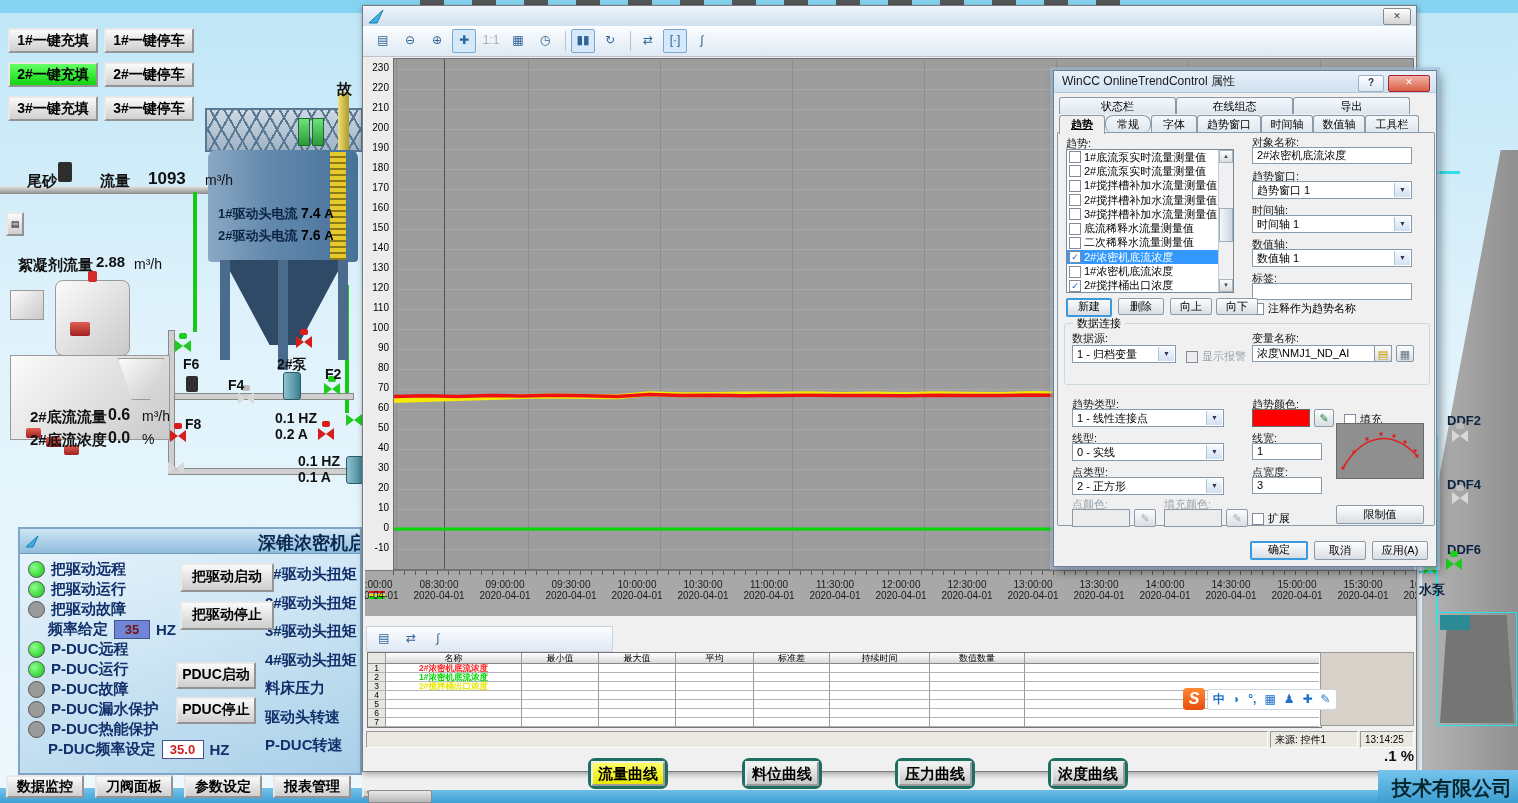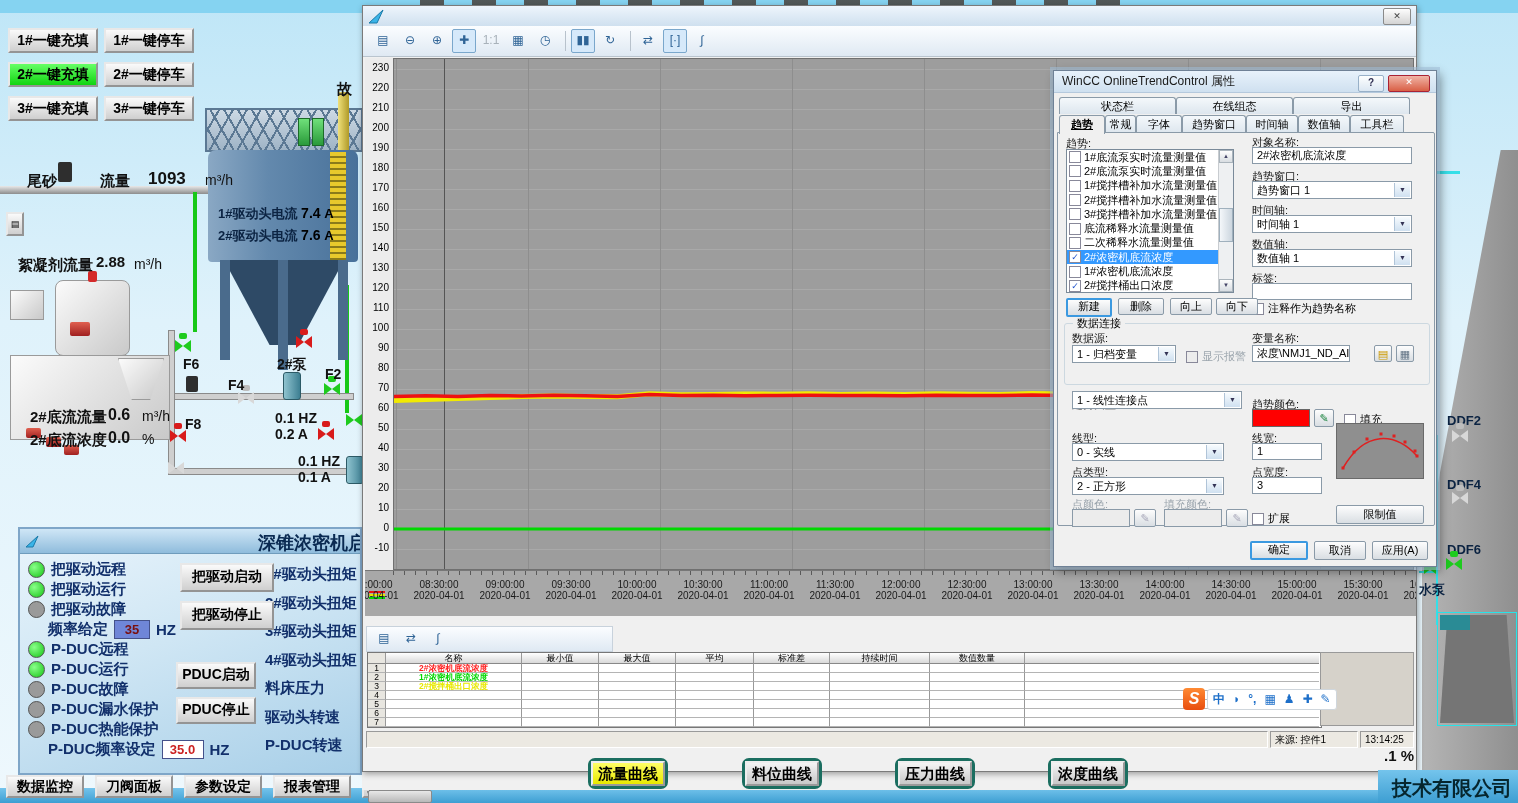--- a/index.html
+++ b/index.html
@@ -670,21 +670,21 @@
     </div>
     <div class="dhelp">?</div>
     <div class="dclose">✕</div>
     <div id="dtabs1">
         <div class="dtab back" style="width: 117px;">状态栏</div>
         <div class="dtab back" style="width: 117px;">在线组态</div>
         <div class="dtab back" style="width: 117px;">导出</div>
       </div>
     <div id="dtabs2">
         <div class="dtab active" style="width: 46px; text-decoration: underline;">趋势</div>
-        <div class="dtab" style="width: 31px;">常规</div>
+        <div class="dtab" style="width: 46px; border-radius: 8px;">常规</div>
         <div class="dtab" style="width: 46px;">字体</div>
         <div class="dtab" style="width: 64px;">趋势窗口</div>
         <div class="dtab" style="width: 52px;">时间轴</div>
         <div class="dtab" style="width: 52px;">数值轴</div>
         <div class="dtab" style="width: 54px;">工具栏</div>
       </div>
     <div id="dpage"></div>
 
     <div class="dlabel" style="left:12px;top:65px;">趋势:</div>
     <div id="dlist">
@@ -753,26 +753,26 @@
     <div class="dgroup" style="left:10px;top:252px;width:364px;height:60px;">
       <span class="glabel">数据连接</span>
     </div>
     <div class="dlabel" style="left:18px;top:260px;">数据源:</div>
     <div class="combo" style="left:18px;top:274px;width:104px;"><span>1 - 归档变量</span><span class="da">▼</span></div>
     <div class="cbrow" style="left:132px;top:278px;color:#9aa4ac;">
       <span class="cb" style="background:#ececec;"></span>
       <span>显示报警</span>
     </div>
     <div class="dlabel" style="left:198px;top:260px;">变量名称:</div>
-    <div class="dfield" style="left:198px;top:274px;width:98px;">浓度\NMJ1_ND_AI</div>
+    <div class="dfield" style="left:198px;top:274px;width:140px;">浓度\NMJ1_ND_AI</div>
     <div class="pickbtn" style="left:320px;top:274px;width:18px;height:17px;color:#c90;">▤</div>
     <div class="pickbtn" style="left:342px;top:274px;width:18px;height:17px;color:#678;">▦</div>
 
     <div class="dlabel" style="left:18px;top:326px;">趋势类型:</div>
-    <div class="combo" style="left:18px;top:320px;width:170px;"><span>1 - 线性连接点</span><span class="da">▼</span></div>
+    <div class="combo" style="left:18px;top:338px;width:152px;"><span>1 - 线性连接点</span><span class="da">▼</span></div>
     <div class="dlabel" style="left:198px;top:326px;">趋势颜色:</div>
     <div class="swatch" style="left:198px;top:338px;width:58px;height:18px;background:#ff0000;"></div>
     <div class="pickbtn" style="left:260px;top:338px;color:#284;">✎</div>
     <div class="cbrow" style="left:290px;top:341px;">
       <span class="cb"></span>
       <span>填充</span>
     </div>
     <div class="dlabel" style="left:18px;top:360px;">线型:</div>
     <div class="combo" style="left:18px;top:372px;width:152px;"><span>0 - 实线</span><span class="da">▼</span></div>
     <div class="dlabel" style="left:198px;top:360px;">线宽:</div>

